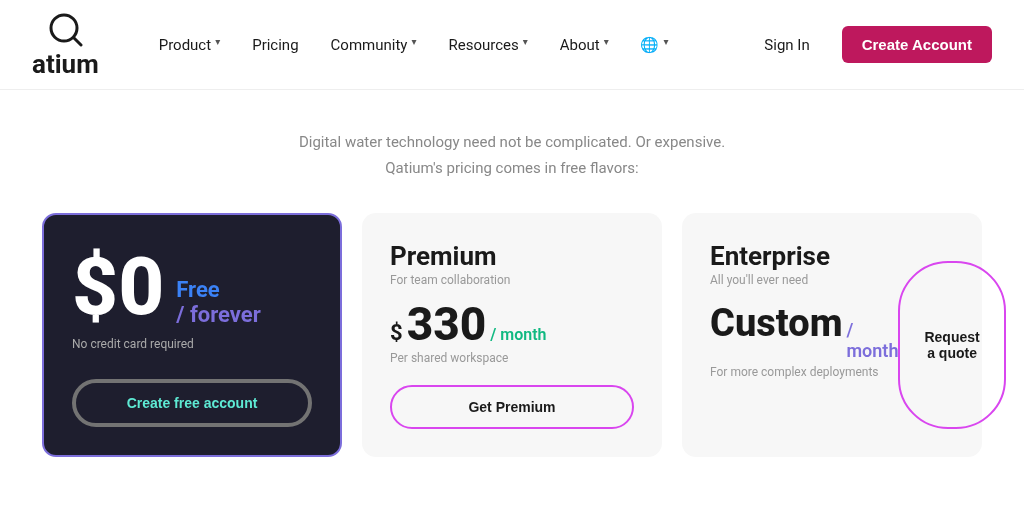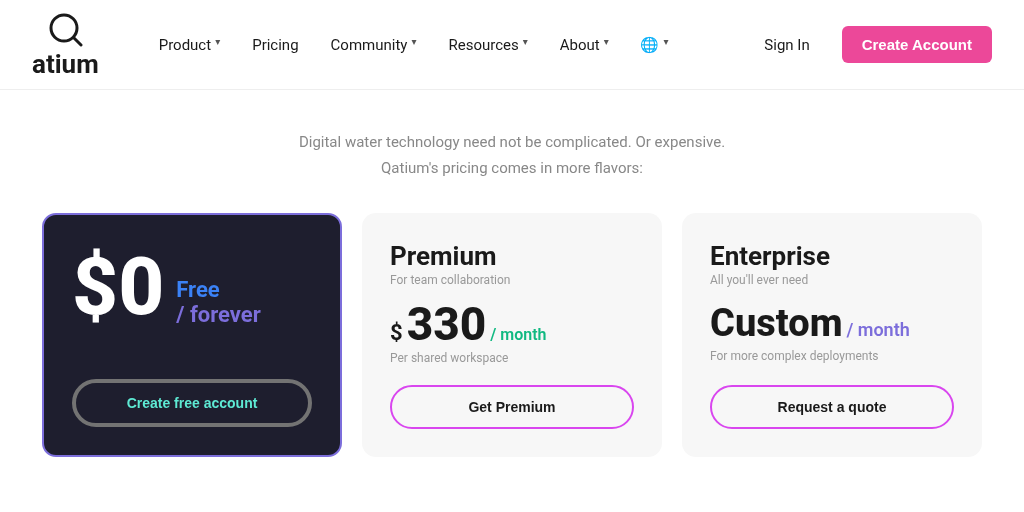--- a/index.html
+++ b/index.html
@@ -48,21 +48,21 @@
       align-items: center;
       gap: 16px;
     }
     .sign-in-btn {
       font-size: 15px;
       color: #1a1a1a;
       cursor: pointer;
       padding: 8px 16px;
     }
     .create-account-btn {
-      background: #ec4899;
+      background: #be185d;
       color: #fff;
       border: none;
       border-radius: 6px;
       padding: 10px 20px;
       font-size: 15px;
       font-weight: 600;
       cursor: pointer;
       white-space: nowrap;
     }
 
@@ -195,21 +195,21 @@
       width: 100%;
     }
 
     
     .card-enterprise {
       background: #f7f7f7;
       border-radius: 14px;
       padding: 28px 28px 28px;
       width: 300px;
       display: flex;
-      flex-direction: column;
+      flex-direction: row;
       justify-content: space-between;
       min-height: 240px;
     }
     .custom-price {
       font-size: 38px;
       font-weight: 800;
       color: #1a1a1a;
     }
     .custom-period {
       font-size: 18px;
@@ -261,34 +261,35 @@
   </div>
 
   <div class="nav-actions">
     <span class="sign-in-btn">Sign In</span>
     <button class="create-account-btn">Create Account</button>
   </div>
 </nav>
 
 <div class="hero-text">
   <p>Digital water technology need not be complicated. Or expensive.</p>
-  <p>Qatium's pricing comes in more flavors:</p>
+  <p>Qatium's pricing comes in free flavors:</p>
 </div>
 
 <div class="pricing-section">
 
   <div class="card-free">
     <div>
       <div class="price-row-free">
         <span class="price-big">$0</span>
         <div class="free-label">
           <span class="free-word">Free</span>
           <span class="forever-word">/ forever</span>
         </div>
       </div>
+      <p class="no-cc">No credit card required</p>
     </div>
     <button class="free-cta-btn">Create free account</button>
   </div>
 
   <div class="card-premium">
     <div>
       <div class="card-title">Premium</div>
       <div class="card-subtitle">For team collaboration</div>
       <div class="price-amount">
         <span class="price-dollar">$</span>

